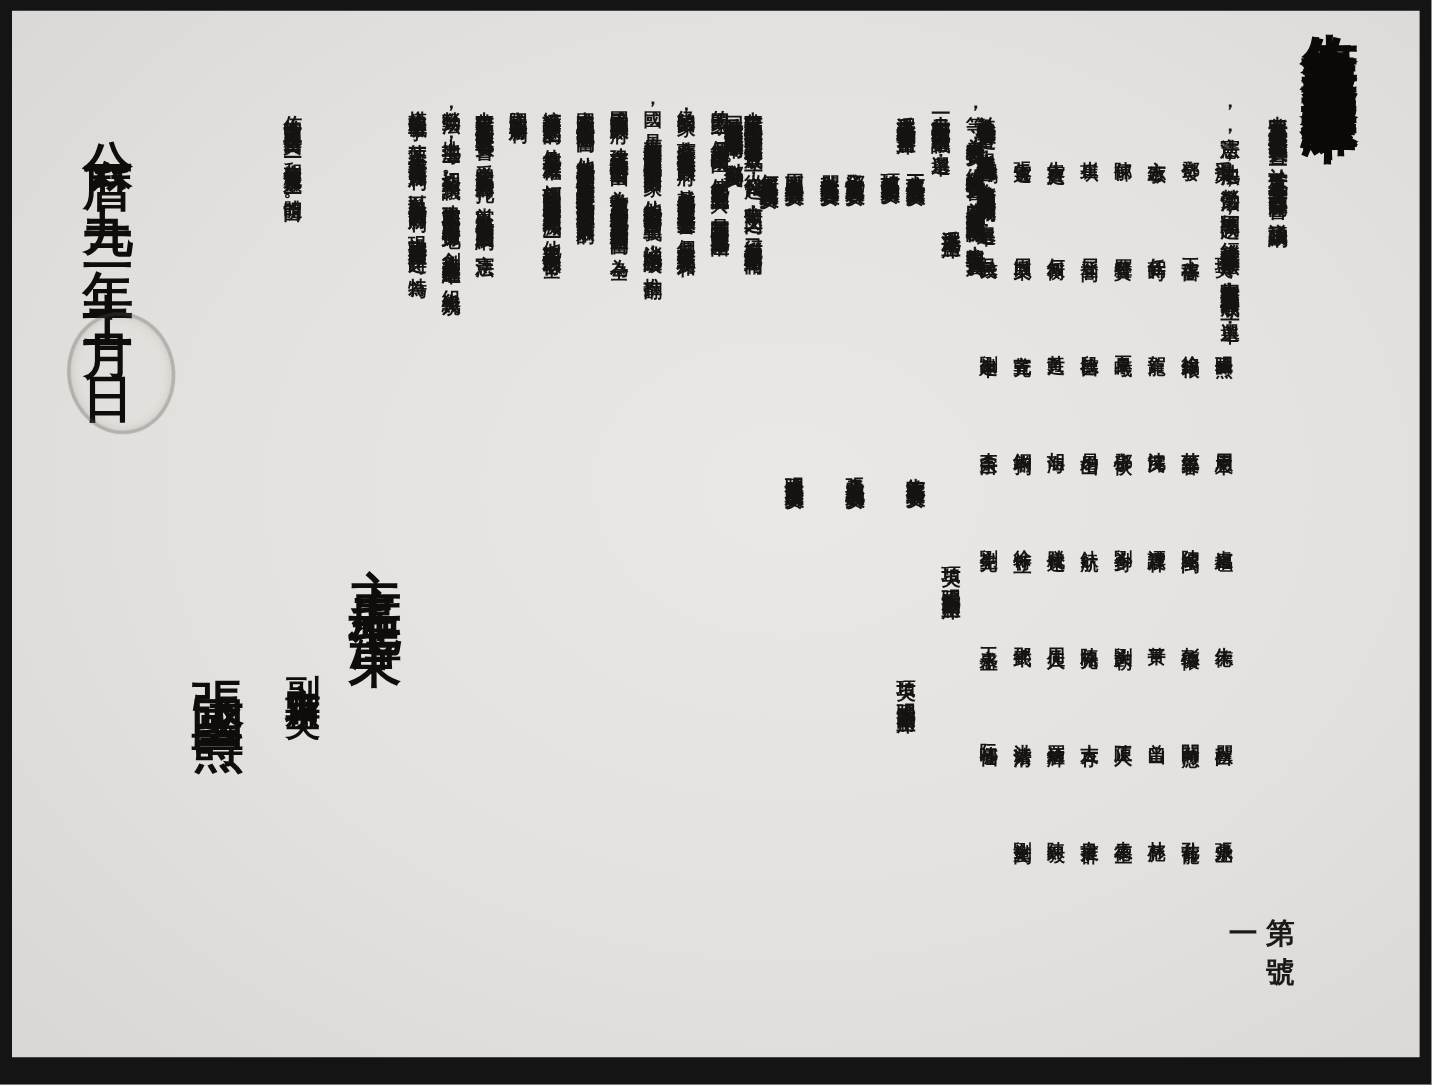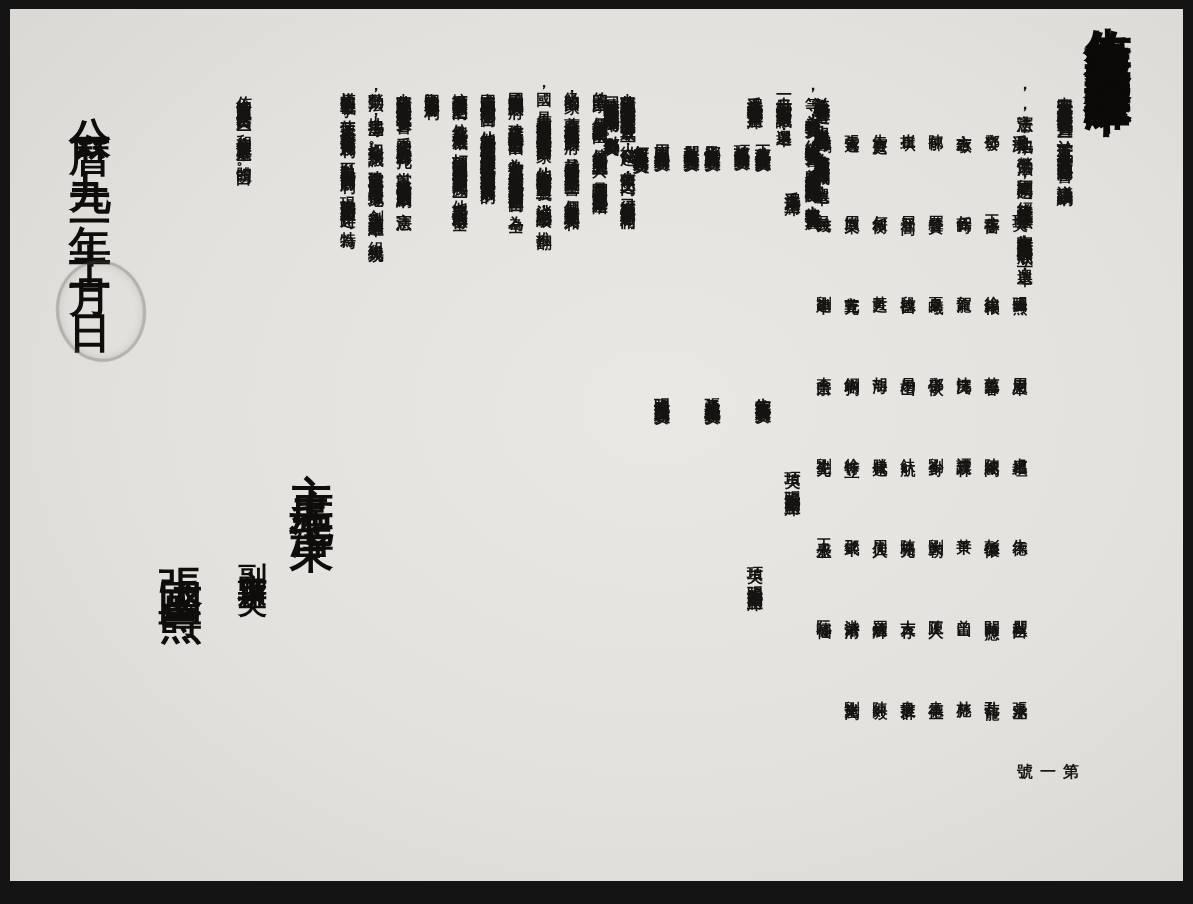--- a/index.html
+++ b/index.html
@@ -12,21 +12,21 @@
   .frame{position:absolute; inset:0; pointer-events:none;
     border-top:9px solid #141414; border-left:10px solid #141414;
     border-right:10px solid #141414; border-bottom:23px solid #141414;}
   .v{writing-mode:vertical-rl; text-orientation:upright;}
   .vblock{position:absolute; writing-mode:vertical-rl; text-orientation:upright;}
   .vblock p{margin:0;}
 
   
   .title{position:absolute; left:1078px; top:54px; font-size:46px; font-weight:900;
     letter-spacing:-4px; color:#0b0a09; -webkit-text-stroke:1px #0b0a09;}
-  .issue{position:absolute; left:1012px; top:762px; width:74px; font-size:16px; font-weight:700;
+  .issue{position:absolute; left:1012px; top:762px; width:74px; font-size:24px; font-weight:700;
     direction:rtl; unicode-bidi:bidi-override; letter-spacing:7px; color:#1c1a18;}
 
   
   .intro-block{left:995px; top:84px; height:772px;}
   .intro-block p{margin-left:19px; font-size:16px; letter-spacing:1.5px; font-weight:600;}
 
   
   .names-block{left:806px; top:122px; height:660px;}
   .names-block p{margin-left:8px;}
   .ncell{display:inline-block; inline-size:81px; font-size:15px; letter-spacing:2px; font-weight:700;}

